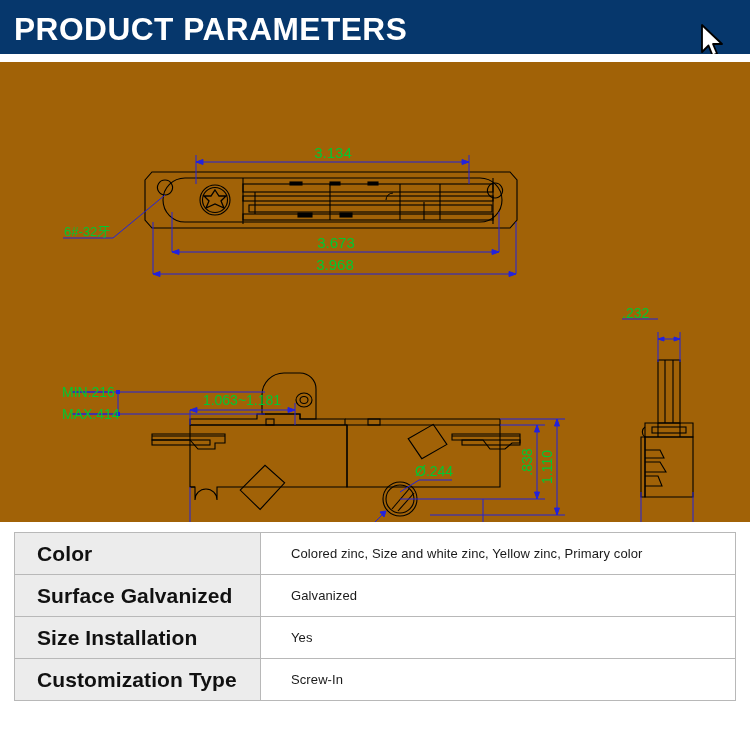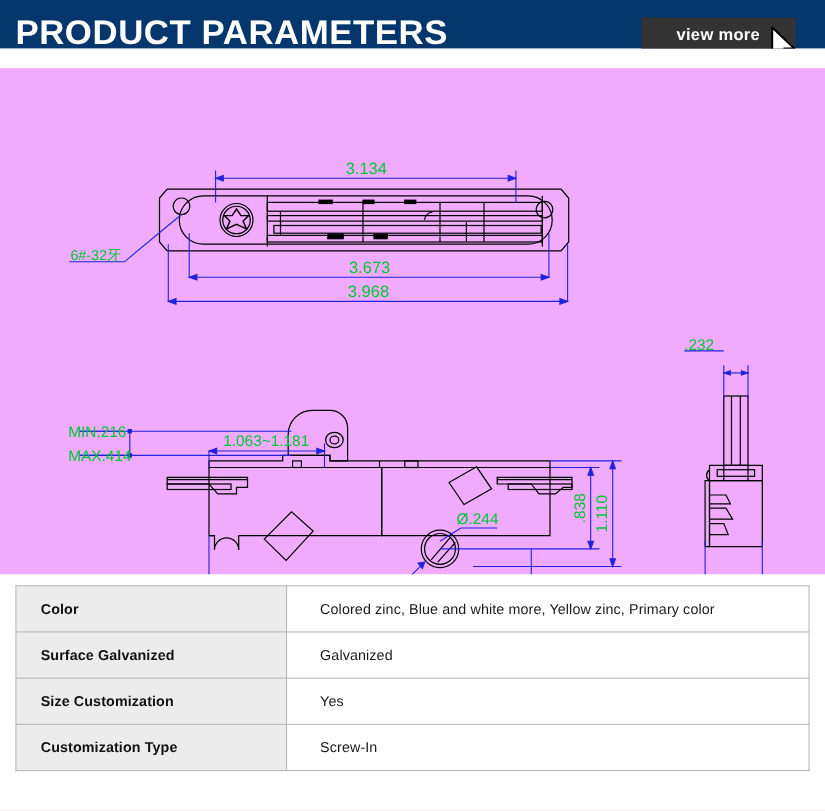--- a/index.html
+++ b/index.html
@@ -6,21 +6,21 @@
   body{
     width:750px;height:737px;
     background:#ffffff;
     font-family:"Liberation Sans", sans-serif;
     overflow:hidden;
     position:relative;
   }
 
   
   .header{
-    position:absolute;left:0;top:0;width:750px;height:44px;
+    position:absolute;left:0;top:0;width:750px;height:54px;
     background:#06376c;
     overflow:hidden;
   }
   .header-title{
     position:absolute;left:14px;top:12px;
     font-size:31px;
     font-weight:bold;
     color:#ffffff;
     letter-spacing:0.5px;
     font-family:"Liberation Sans", sans-serif;
@@ -40,62 +40,59 @@
   }
   .cursor-arrow{
     position:absolute;left:700px;top:24px;
     width:26px;height:34px;
     pointer-events:none;
   }
 
   
   .drawing-area{
     position:absolute;left:0;top:62px;width:750px;height:460px;
-    background:#f0abfc;
+    background:#a16207;
   }
   .drawing-area svg{display:block;}
 
   
   .spec-table{
     position:absolute;left:14px;top:532px;
     width:722px;
     border-collapse:collapse;
     table-layout:fixed;
   }
   .spec-table td{
     border:1px solid #b8b8b8;
     height:41px;
     vertical-align:middle;
     padding:0 0 0 22px;
   }
   .spec-table td.k{
     width:223px;
     background:#ececec;
-    font-size:13px;
+    font-size:21px;
     font-weight:bold;
     color:#111111;
     letter-spacing:0.1px;
   }
   .spec-table td.v{
     background:#ffffff;
     font-size:13px;
     color:#1a1a1a;
     padding-left:30px;
     letter-spacing:0.1px;
   }
 </style>
 </head>
 <body>
 
 <div class="header">
   <div class="header-title">PRODUCT PARAMETERS</div>
 
-  <div class="view-more-btn">
-    <span>view more</span>
-  </div>
 
   <svg class="cursor-arrow" viewBox="0 0 26 34">
     <path d="M2,1 L2,28 L8.5,21.5 L12.5,31.5 L17,29.5 L13,20 L22,20 Z" fill="#ffffff" stroke="#000000" stroke-width="1.8" stroke-linejoin="round"></path>
   </svg>
 </div>
 
 <div class="drawing-area">
 <svg width="750" height="460" viewBox="0 0 750 460">
 
   <g fill="none" stroke="#000000" stroke-width="1.1">
@@ -298,28 +295,28 @@
     <text x="667" y="482" text-anchor="middle">.508</text>
   </g>
 
 </svg>
 </div>
 
 <table class="spec-table">
   <tbody>
     <tr>
       <td class="k">Color</td>
-      <td class="v">Colored zinc, Blue and white more, Yellow zinc, Primary color</td>
+      <td class="v">Colored zinc, Size and white zinc, Yellow zinc, Primary color</td>
     </tr>
     <tr>
       <td class="k">Surface Galvanized</td>
       <td class="v">Galvanized</td>
     </tr>
     <tr>
-      <td class="k">Size Customization</td>
+      <td class="k">Size Installation</td>
       <td class="v">Yes</td>
     </tr>
     <tr>
       <td class="k">Customization Type</td>
       <td class="v">Screw-In</td>
     </tr>
   </tbody>
 </table>
 
 </body></html>

